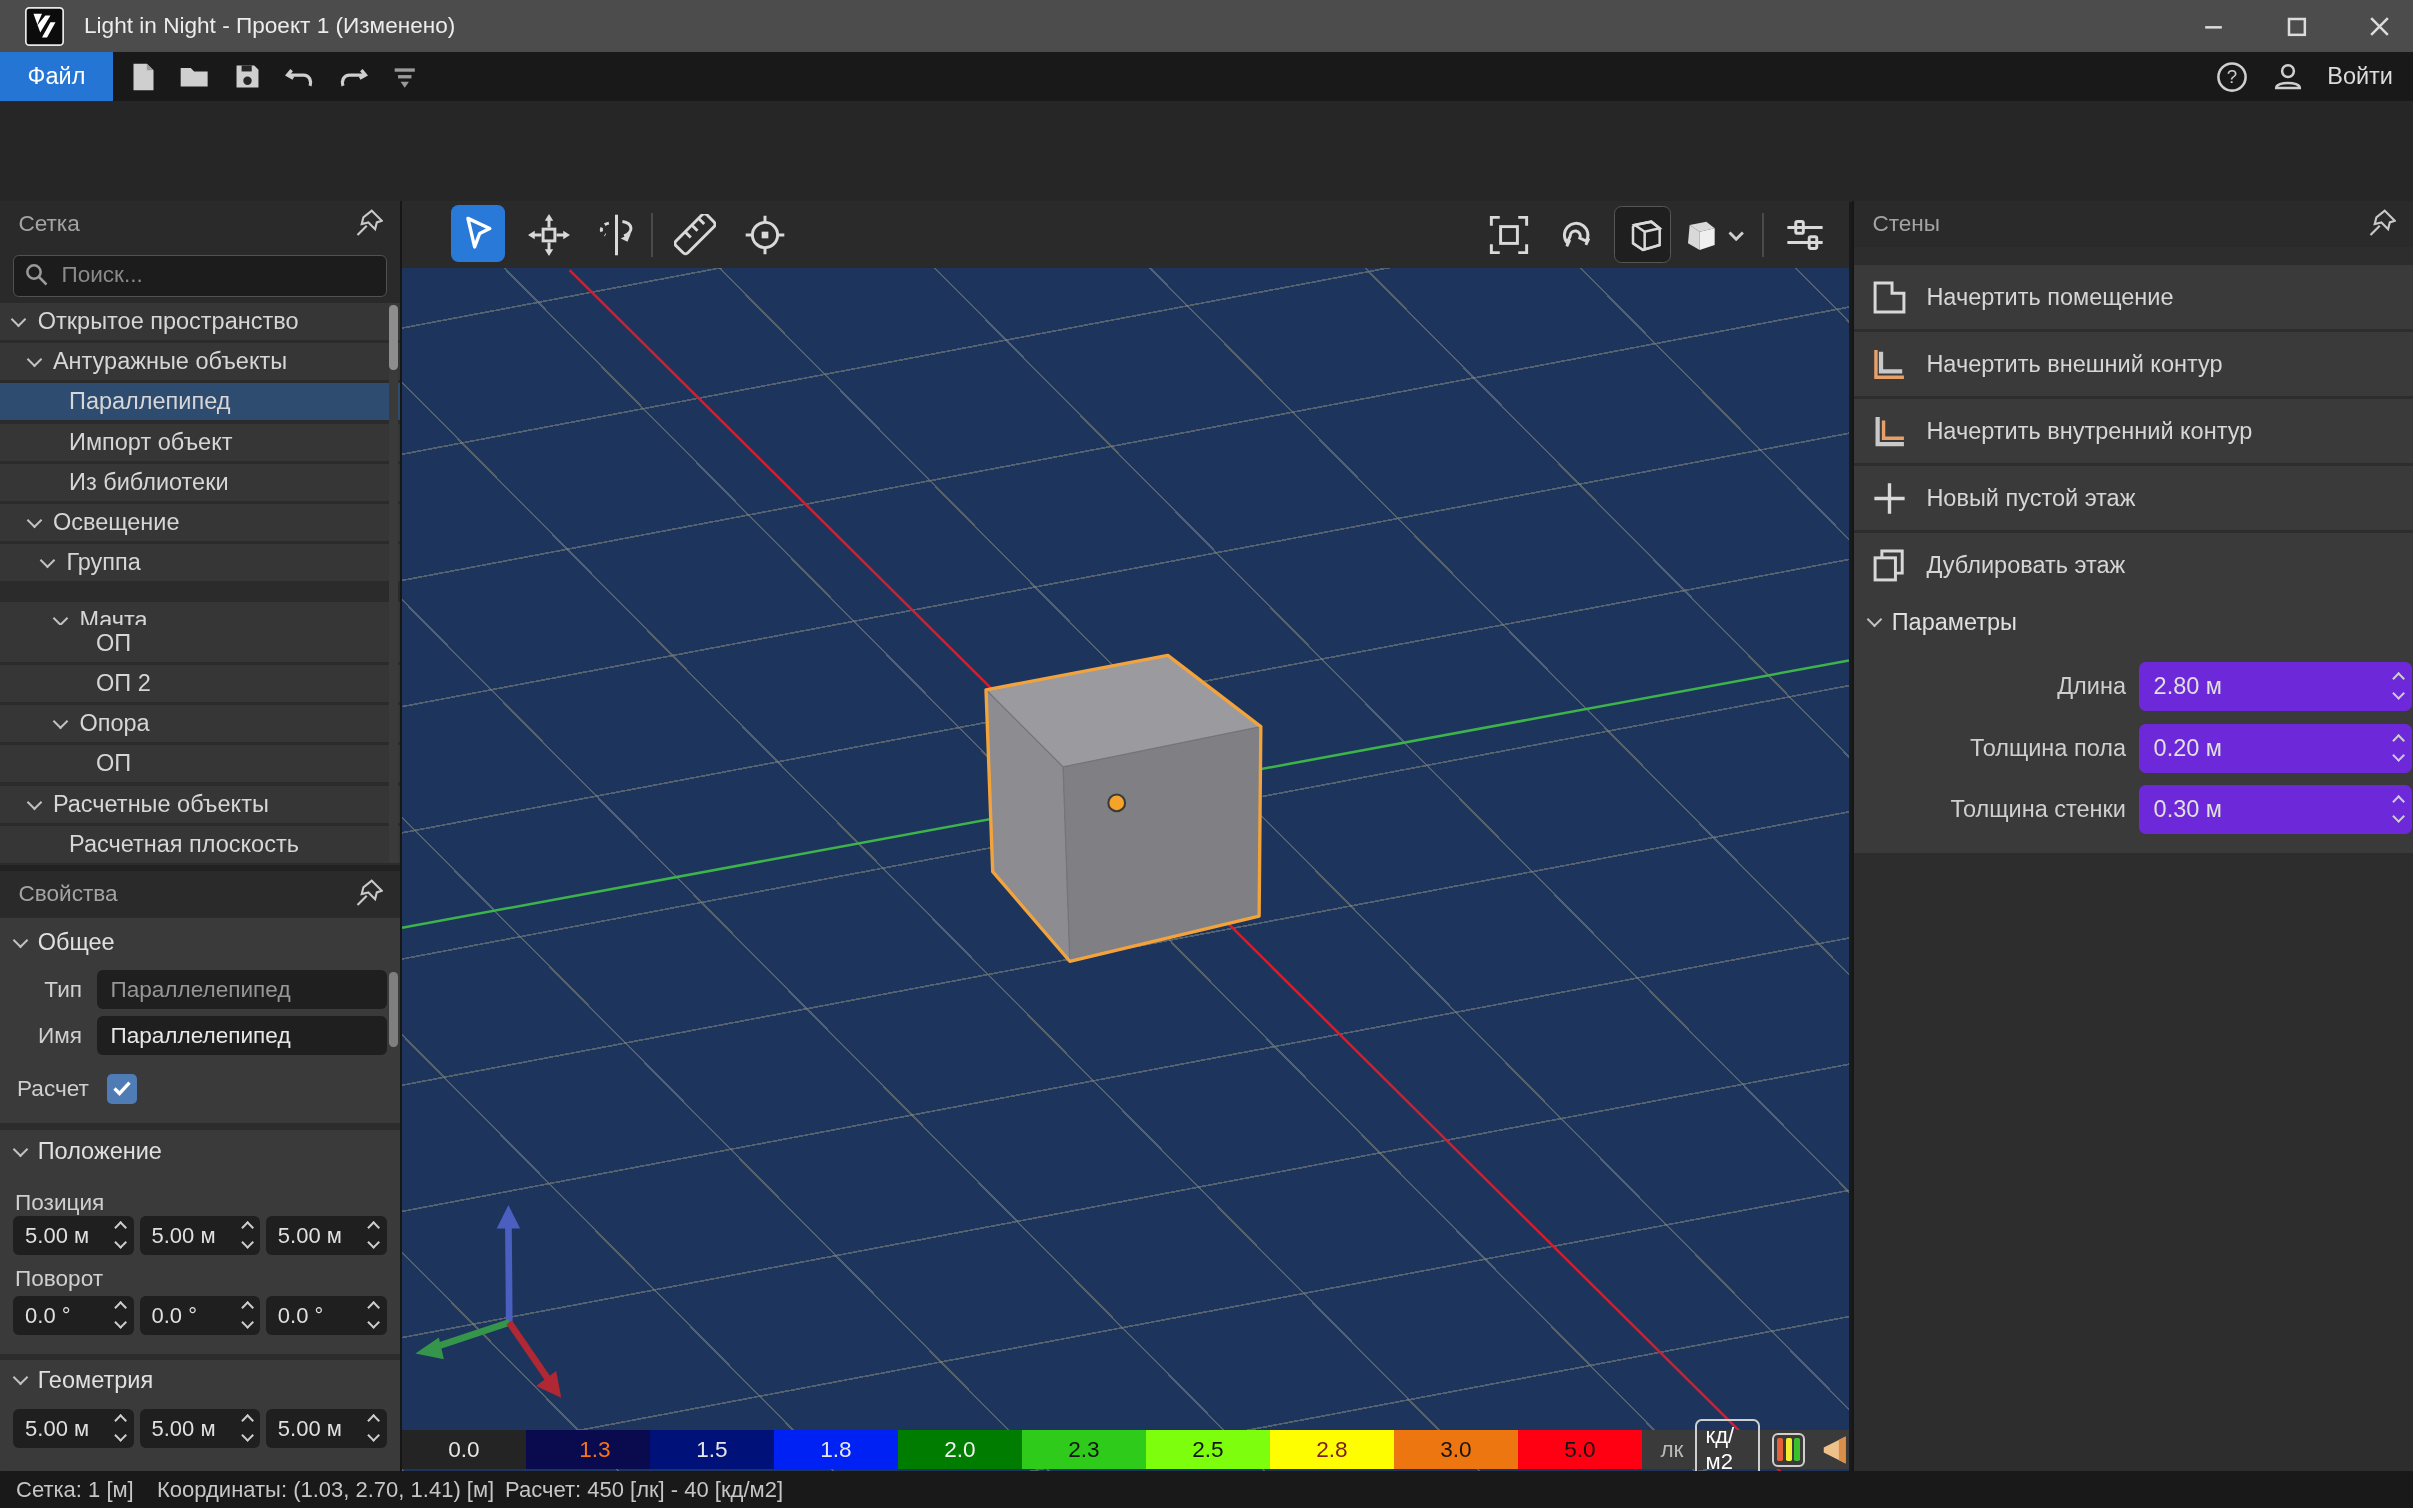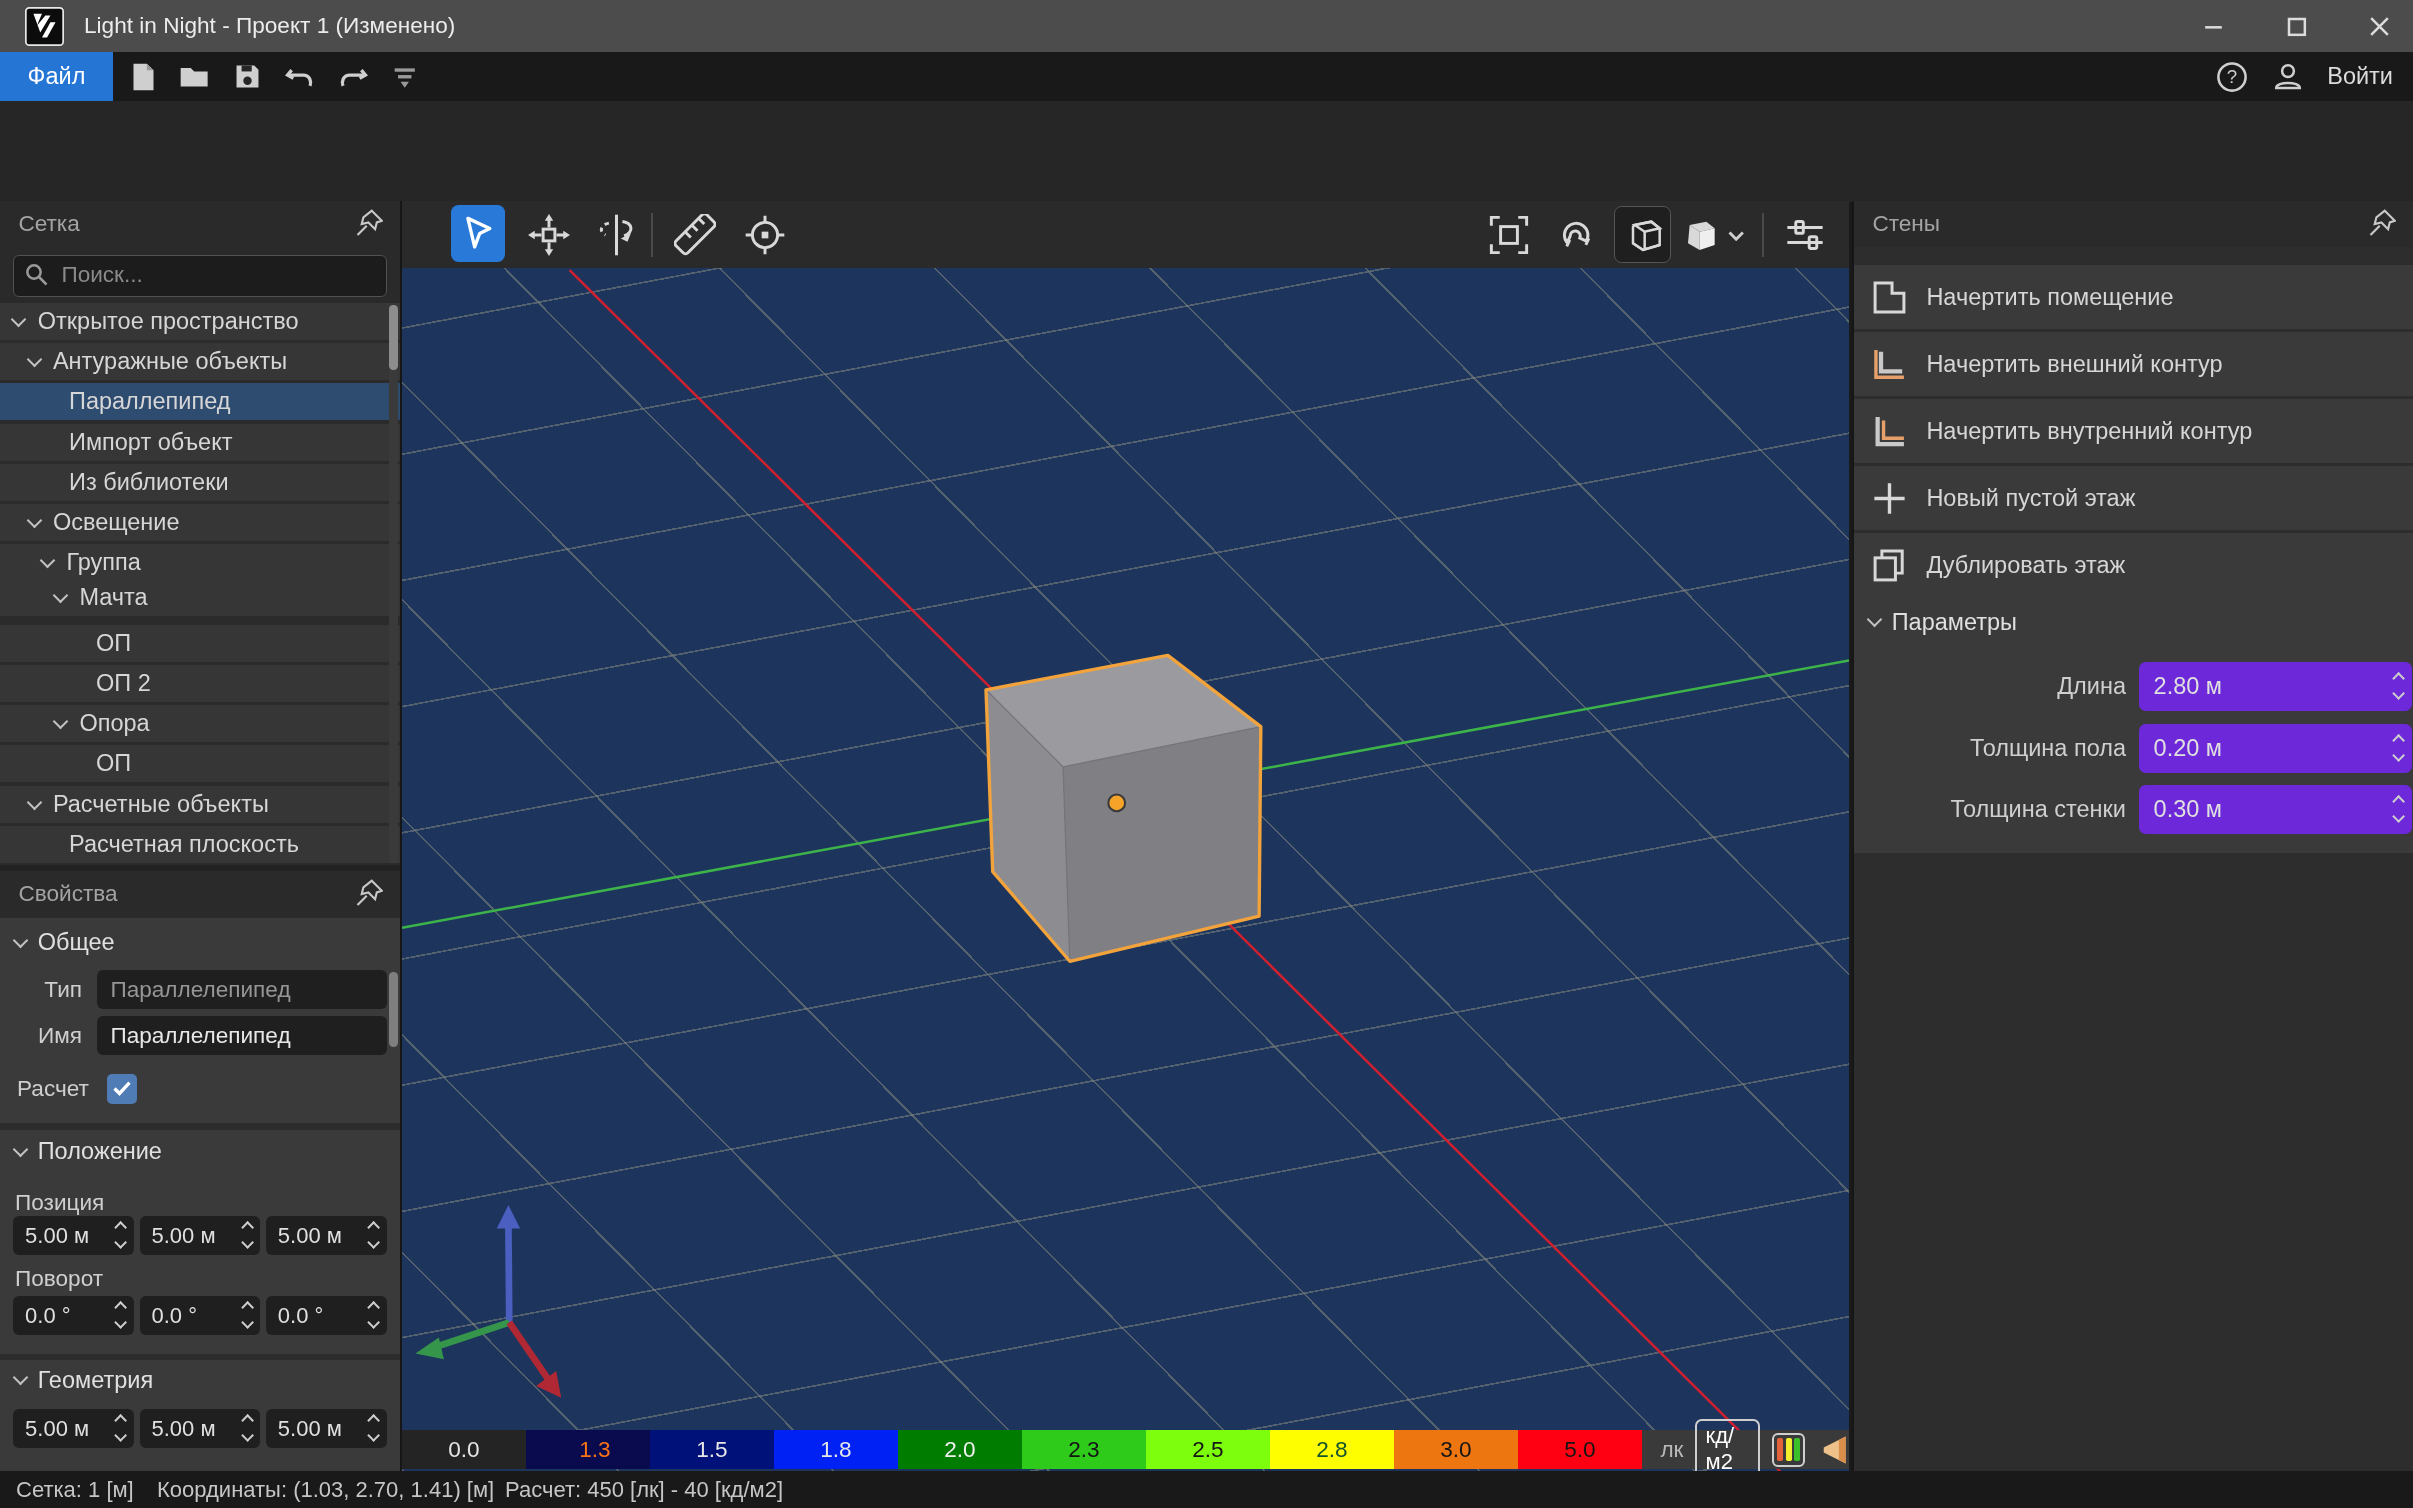--- a/index.html
+++ b/index.html
@@ -98,21 +98,21 @@
   .vp-wirebtn { position:absolute; left:1212px; top:5px; width:57px; height:57px; background:#1f1f1f;
     border:1.7px solid #565656; border-radius:7.5px; display:flex; align-items:center; justify-content:center; }
 
   
   .scalebar { position:absolute; left:0; top:1229px; width:1447px; height:39px; display:flex; }
   .seg { width:124px; height:39px; display:flex; align-items:center; justify-content:center;
     font-size:22.6px; }
   .seg-0{background:#242424;color:#e6e6e6;} .seg-1{background:#0a0a4e;color:#f97316;padding-left:14px;}
   .seg-2{background:#001179;color:#e6e6e6;} .seg-3{background:#0021f3;color:#e6e6e6;}
   .seg-4{background:#007c00;color:#f0f0f0;} .seg-5{background:#2ecb1b;color:#151515;}
-  .seg-6{background:#7dfe0c;color:#151515;} .seg-7{background:#fefe00;color:#14532d;}
+  .seg-6{background:#7dfe0c;color:#151515;} .seg-7{background:#fefe00;color:#7f1d1d;}
   .seg-8{background:#ee7611;color:#151515;} .seg-9{background:#fe0011;color:#151515;}
   .scale-ctrl { flex:1; background:#3a3a3a; display:flex; align-items:center; gap:11.7px; padding-left:18.4px; }
   .unit-lk { color:#b9b9b9; font-size:22.6px; }
   .unit-box { border:2.1px solid #cfcfcf; border-radius:6.7px; color:#fff; font-size:22px;
     padding:1.7px 8.4px 3.4px 8.4px; }
   .palette-box { width:39px; height:34px; border:2.1px solid #cfcfcf; border-radius:5.9px;
     display:flex; gap:2.5px; padding:3.4px; }
   .palette-box span { flex:1; border-radius:1.7px; }
 
   
@@ -398,21 +398,21 @@
           <span>Из библиотеки</span>
         </div>
       <div class="trow lvl1" style="top:201px;">
           <span class="chev"></span>
           <span>Освещение</span>
         </div>
       <div class="trow lvl2" style="top:241px;">
           <span class="chev"></span>
           <span>Группа</span>
         </div>
-      <div class="trow lvl3" style="top:276px;text-align:right;">
+      <div class="trow lvl3" style="top:299px;text-align:right;">
           <span class="chev"></span>
           <span>Мачта</span>
         </div>
       <div class="trow lvl4" style="top:322px;">
           <span class="chev-sp"></span>
           <span>ОП</span>
         </div>
       <div class="trow lvl4" style="top:362px;">
           <span class="chev-sp"></span>
           <span>ОП 2</span>

